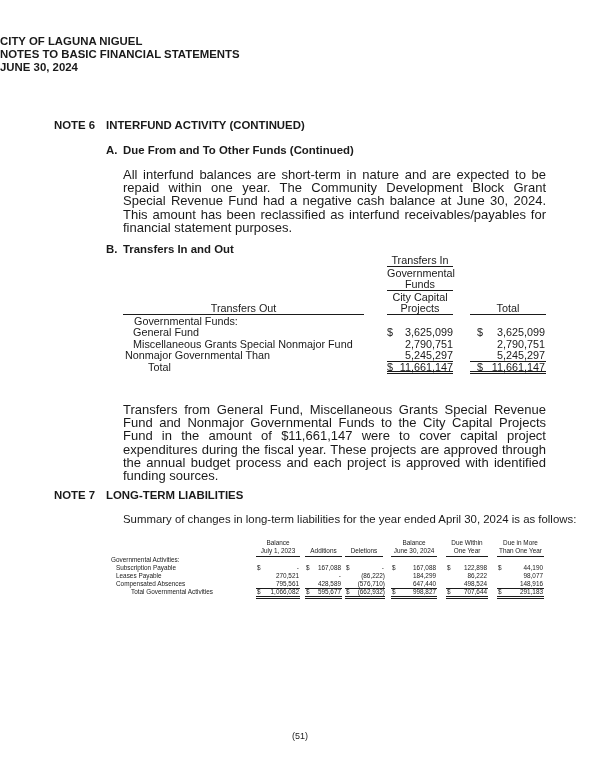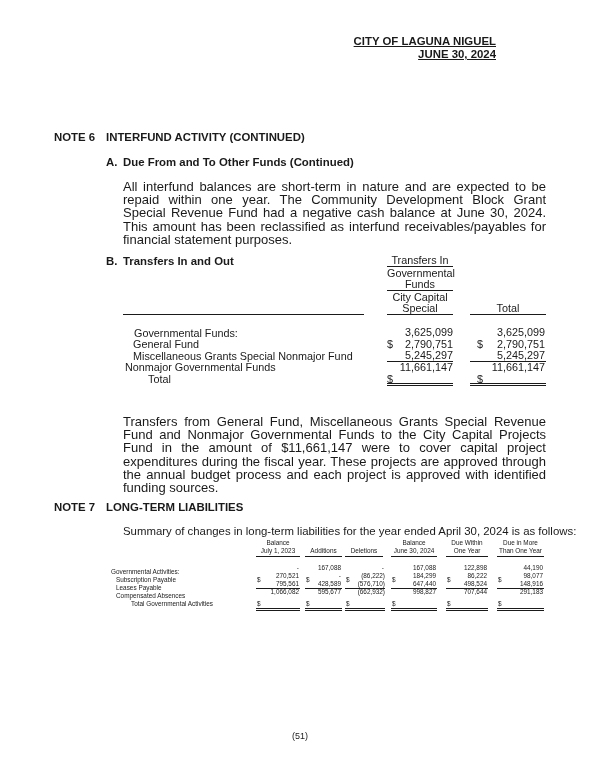--- a/index.html
+++ b/index.html
@@ -1,20 +1,20 @@
 <!DOCTYPE html>
 <html><head>
 <meta charset="utf-8">
 <style>
   html, body { margin:0; padding:0; background:#ffffff; }
   body { width:600px; height:776px; position:relative; overflow:hidden;
          font-family:"Liberation Sans", sans-serif; color:#1a1a1a; }
-  .hdr { position:absolute; left:0; width:496px; text-align:right;
-         font-weight:bold; font-size:11.4px; line-height:13px; top:35px;text-decoration:underline; }
-  .abs { position:absolute;margin-top:12px; }
+  .hdr { position:absolute; left:0; width:496px; text-align:left;
+         font-weight:bold; font-size:11.4px; line-height:13px; top:35px; }
+  .abs { position:absolute; }
   .note-num { left:54px; font-weight:bold; font-size:11.4px; }
   .note-title { left:106px; font-weight:bold; font-size:11.4px; }
   .sub { left:106px; font-weight:bold; font-size:11.4px; }
   .sub .lt { display:inline-block; width:17px; }
   .para { left:123px; width:423px; font-size:13px; line-height:13.2px; text-align:justify; }
 
   
   .tt { position:absolute; font-size:10.8px; line-height:12.6px;padding-left:12px; }
   .tt .c { position:absolute; text-align:center; }
   .tt .r { position:absolute; text-align:right; }
@@ -26,20 +26,21 @@
   .lt-tbl { position:absolute; font-size:6.4px; line-height:8.6px; }
   .lt-tbl .c { position:absolute; text-align:center; }
   .lt-tbl .r { position:absolute; text-align:right; }
   .page-num { position:absolute; left:0; width:600px; text-align:center; top:731px; font-size:9px; }
 </style>
 </head>
 <body>
 
 <div class="hdr">
   <div>CITY OF LAGUNA NIGUEL</div>
+  <div>NOTES TO BASIC FINANCIAL STATEMENTS</div>
   <div>JUNE 30, 2024</div>
 </div>
 
 <div class="abs note-num" style="top:119px">NOTE 6</div>
 <div class="abs note-title" style="top:119px">INTERFUND ACTIVITY (CONTINUED)</div>
 
 <div class="abs sub" style="top:144px">
   <span class="lt">A.</span><span>Due From and To Other Funds (Continued)</span>
 </div>
 <div class="abs para" style="top:168px">All interfund balances are short-term in nature and are expected to be repaid within one year. The Community Development Block Grant Special Revenue Fund had a negative cash balance at June 30, 2024. This amount has been reclassified as interfund receivables/payables for financial statement purposes.</div>
@@ -48,42 +49,43 @@
   <span class="lt">B.</span><span>Transfers In and Out</span>
 </div>
 
 <div class="tt" style="left:0;top:0;width:600px;height:400px;">
   <div class="c" style="left:387px;top:254px;width:66px;">Transfers In</div>
   <div class="line" style="left:387px;top:266px;width:66px;"></div>
   <div class="c" style="left:387px;top:267px;width:66px;">Governmental</div>
   <div class="c" style="left:387px;top:278px;width:66px;">Funds</div>
   <div class="line" style="left:387px;top:290px;width:66px;"></div>
   <div class="c" style="left:387px;top:291px;width:66px;">City Capital</div>
-  <div class="c" style="left:387px;top:302px;width:66px;">Special</div>
+  <div class="c" style="left:387px;top:302px;width:66px;">Projects</div>
   <div class="line" style="left:387px;top:314px;width:66px;"></div>
   <div class="c" style="left:470px;top:302px;width:76px;">Total</div>
   <div class="line" style="left:470px;top:314px;width:76px;"></div>
+  <div class="c" style="left:123px;top:302px;width:241px;">Transfers Out</div>
   <div class="line" style="left:123px;top:314px;width:241px;"></div>
 
   <div class="abs" style="left:134px;top:315px;">Governmental Funds:</div>
 
   <div>
     <div class="abs" style="left:133px;top:326px;">General Fund</div>
     <div class="abs" style="left:387px;top:326px;">$</div>
     <div class="r" style="left:395px;top:326px;width:58px;">3,625,099</div>
     <div class="abs" style="left:477px;top:326px;">$</div>
     <div class="r" style="left:480px;top:326px;width:65px;">3,625,099</div>
   </div>
   <div>
     <div class="abs" style="left:133px;top:338px;">Miscellaneous Grants Special Nonmajor Fund</div>
     <div class="r" style="left:395px;top:338px;width:58px;">2,790,751</div>
     <div class="r" style="left:480px;top:338px;width:65px;">2,790,751</div>
   </div>
   <div>
-    <div class="abs" style="left:125px;top:349px;">Nonmajor Governmental Funds</div>
+    <div class="abs" style="left:125px;top:349px;">Nonmajor Governmental Than</div>
     <div class="r" style="left:395px;top:349px;width:58px;">5,245,297</div>
     <div class="r" style="left:480px;top:349px;width:65px;">5,245,297</div>
   </div>
   <div class="line" style="left:387px;top:361px;width:66px;"></div>
   <div class="line" style="left:470px;top:361px;width:76px;"></div>
   <div>
     <div class="abs" style="left:148px;top:361px;">Total</div>
     <div class="abs" style="left:387px;top:361px;">$</div>
     <div class="r" style="left:395px;top:361px;width:58px;">11,661,147</div>
     <div class="abs" style="left:477px;top:361px;">$</div>

